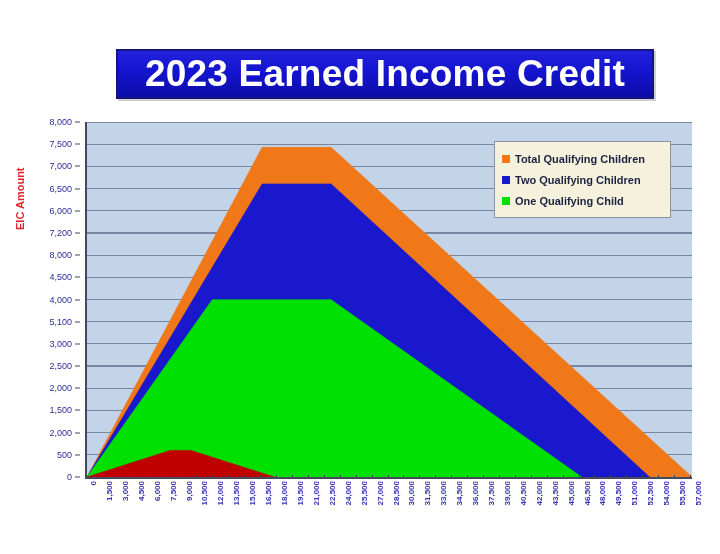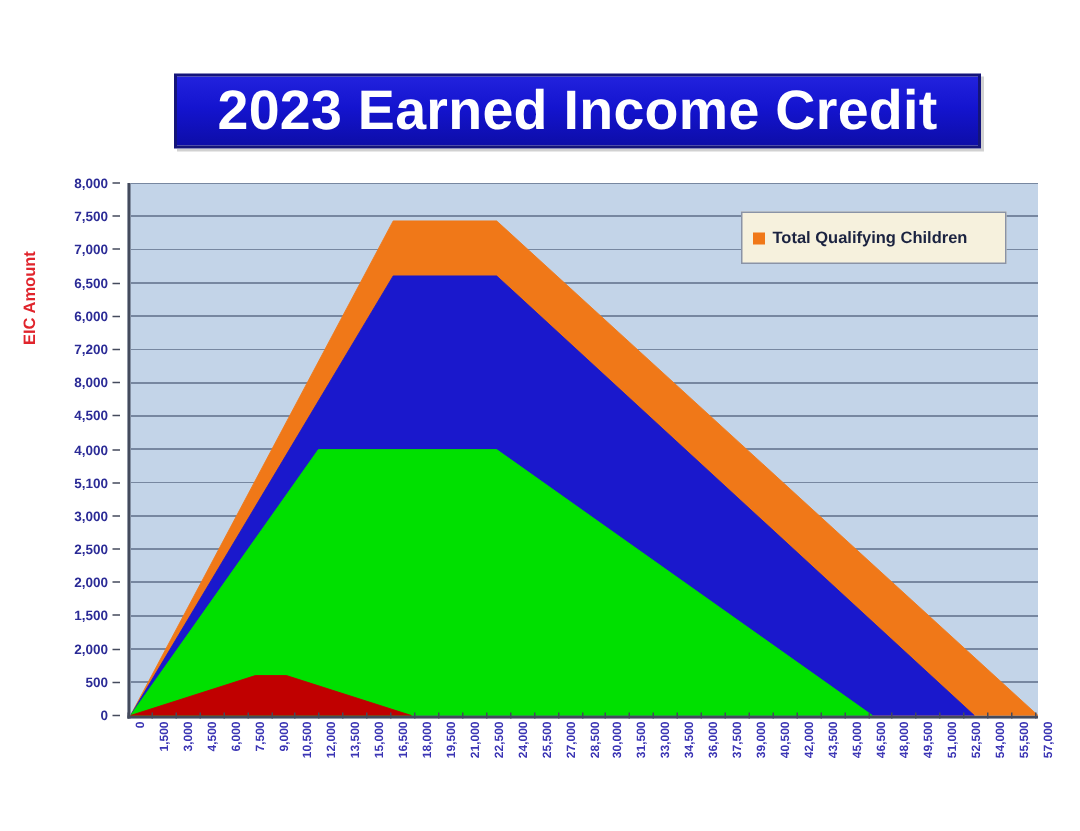--- a/index.html
+++ b/index.html
@@ -73,21 +73,21 @@
     left: 0px;
     top: 122px;
     width: 80px;
     height: 355px;
   }
   .y-tick-label {
     position: absolute;
     right: 8px;
     transform: translateY(-50%);
     font-size: 9px;
-    font-weight: bold;
+    font-weight: normal;
     color: #2b2b96;
     white-space: nowrap;
     font-family: "Liberation Sans", sans-serif;
   }
   .y-tick-mark {
     position: absolute;
     right: 0px;
     width: 5px;
     height: 1px;
     background: #444a5c;
@@ -328,15 +328,23 @@
       <span class="x-tick-mark" style="left:605px"></span>
       <span class="x-tick-label" style="left:609px">57,000</span>
     </div>
 
 
   <div id="legend">
     <div class="legend-item">
       <span class="legend-swatch" style="background: rgb(240, 120, 24);"></span>
       <span class="legend-label">Total Qualifying Children</span>
     </div>
+    <div class="legend-item">
+      <span class="legend-swatch" style="background: rgb(26, 24, 204);"></span>
+      <span class="legend-label">Two Qualifying Children</span>
+    </div>
+    <div class="legend-item">
+      <span class="legend-swatch" style="background: rgb(0, 224, 0);"></span>
+      <span class="legend-label">One Qualifying Child</span>
+    </div>
   </div>
 
 </div>
 
 </body></html>

